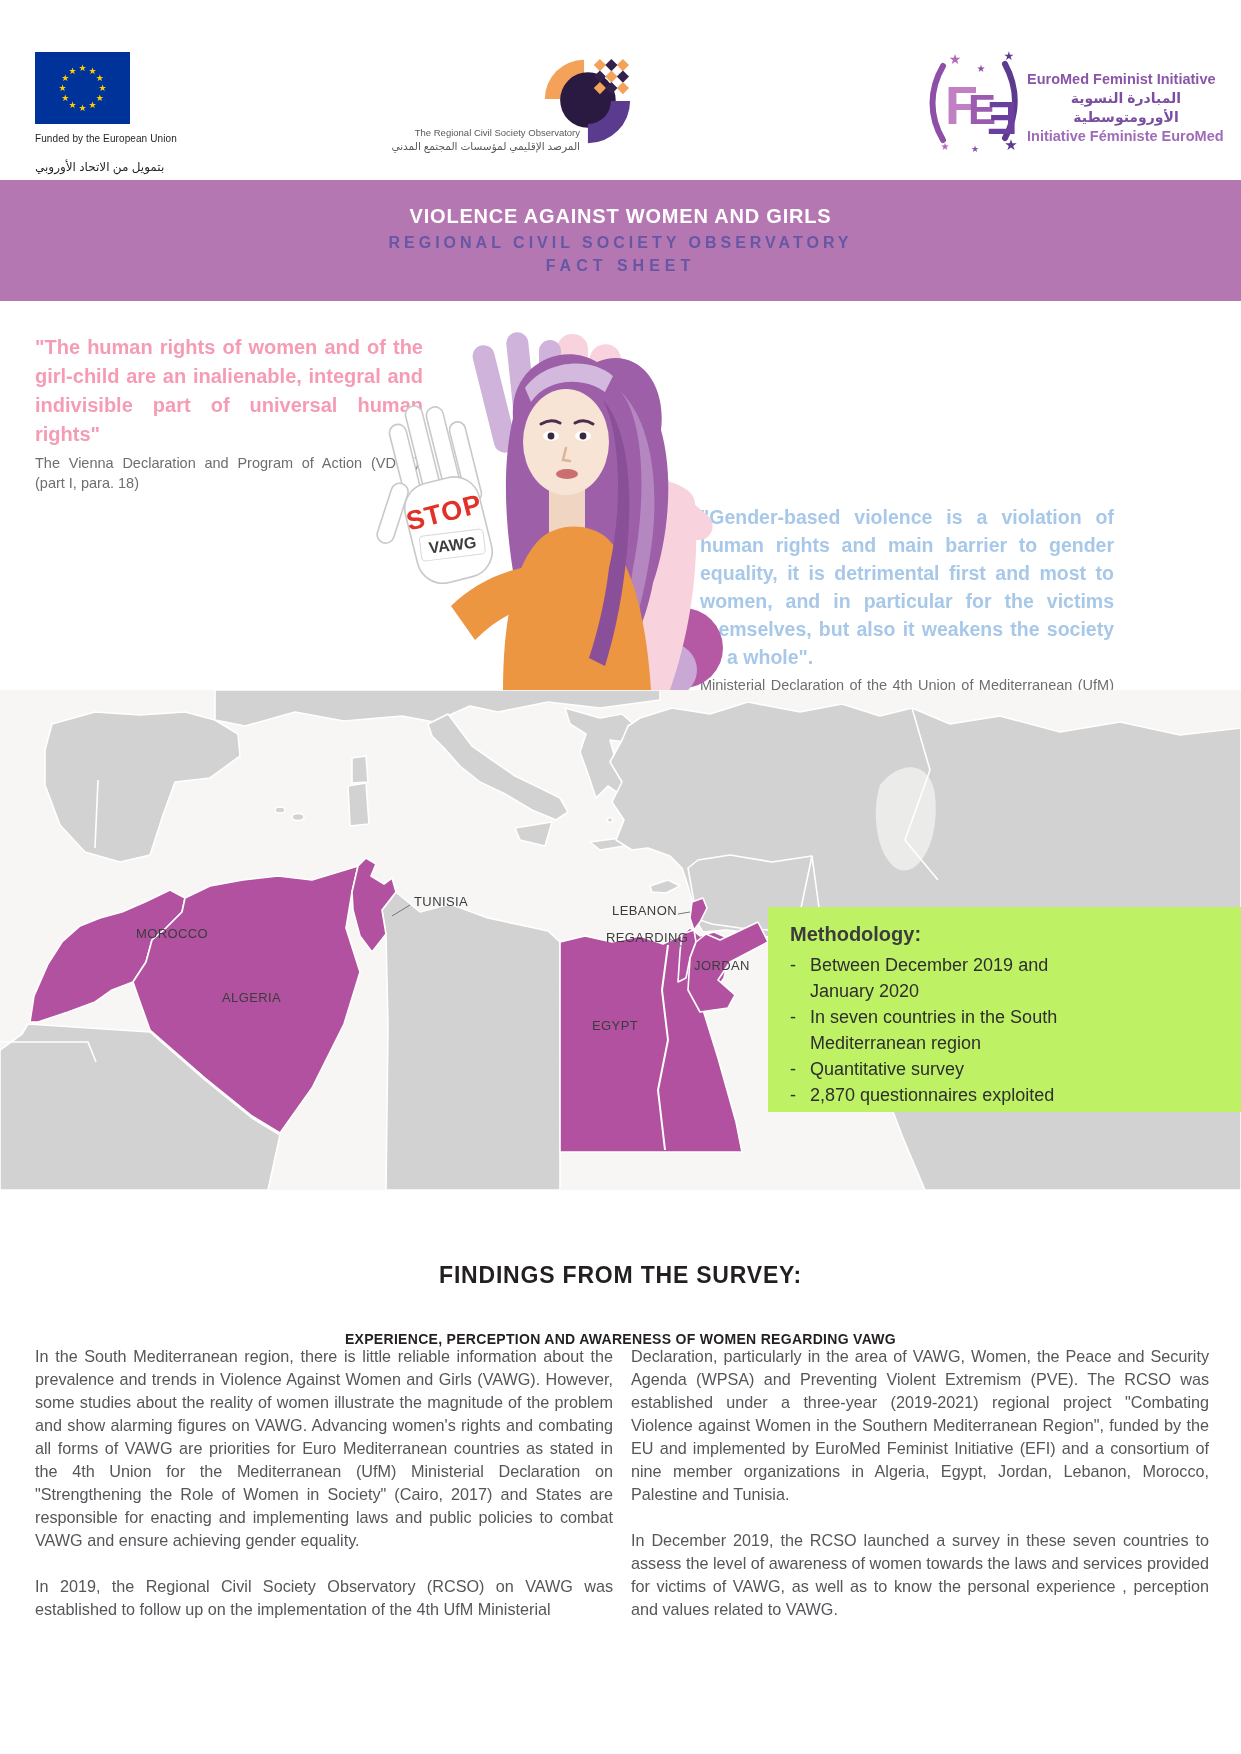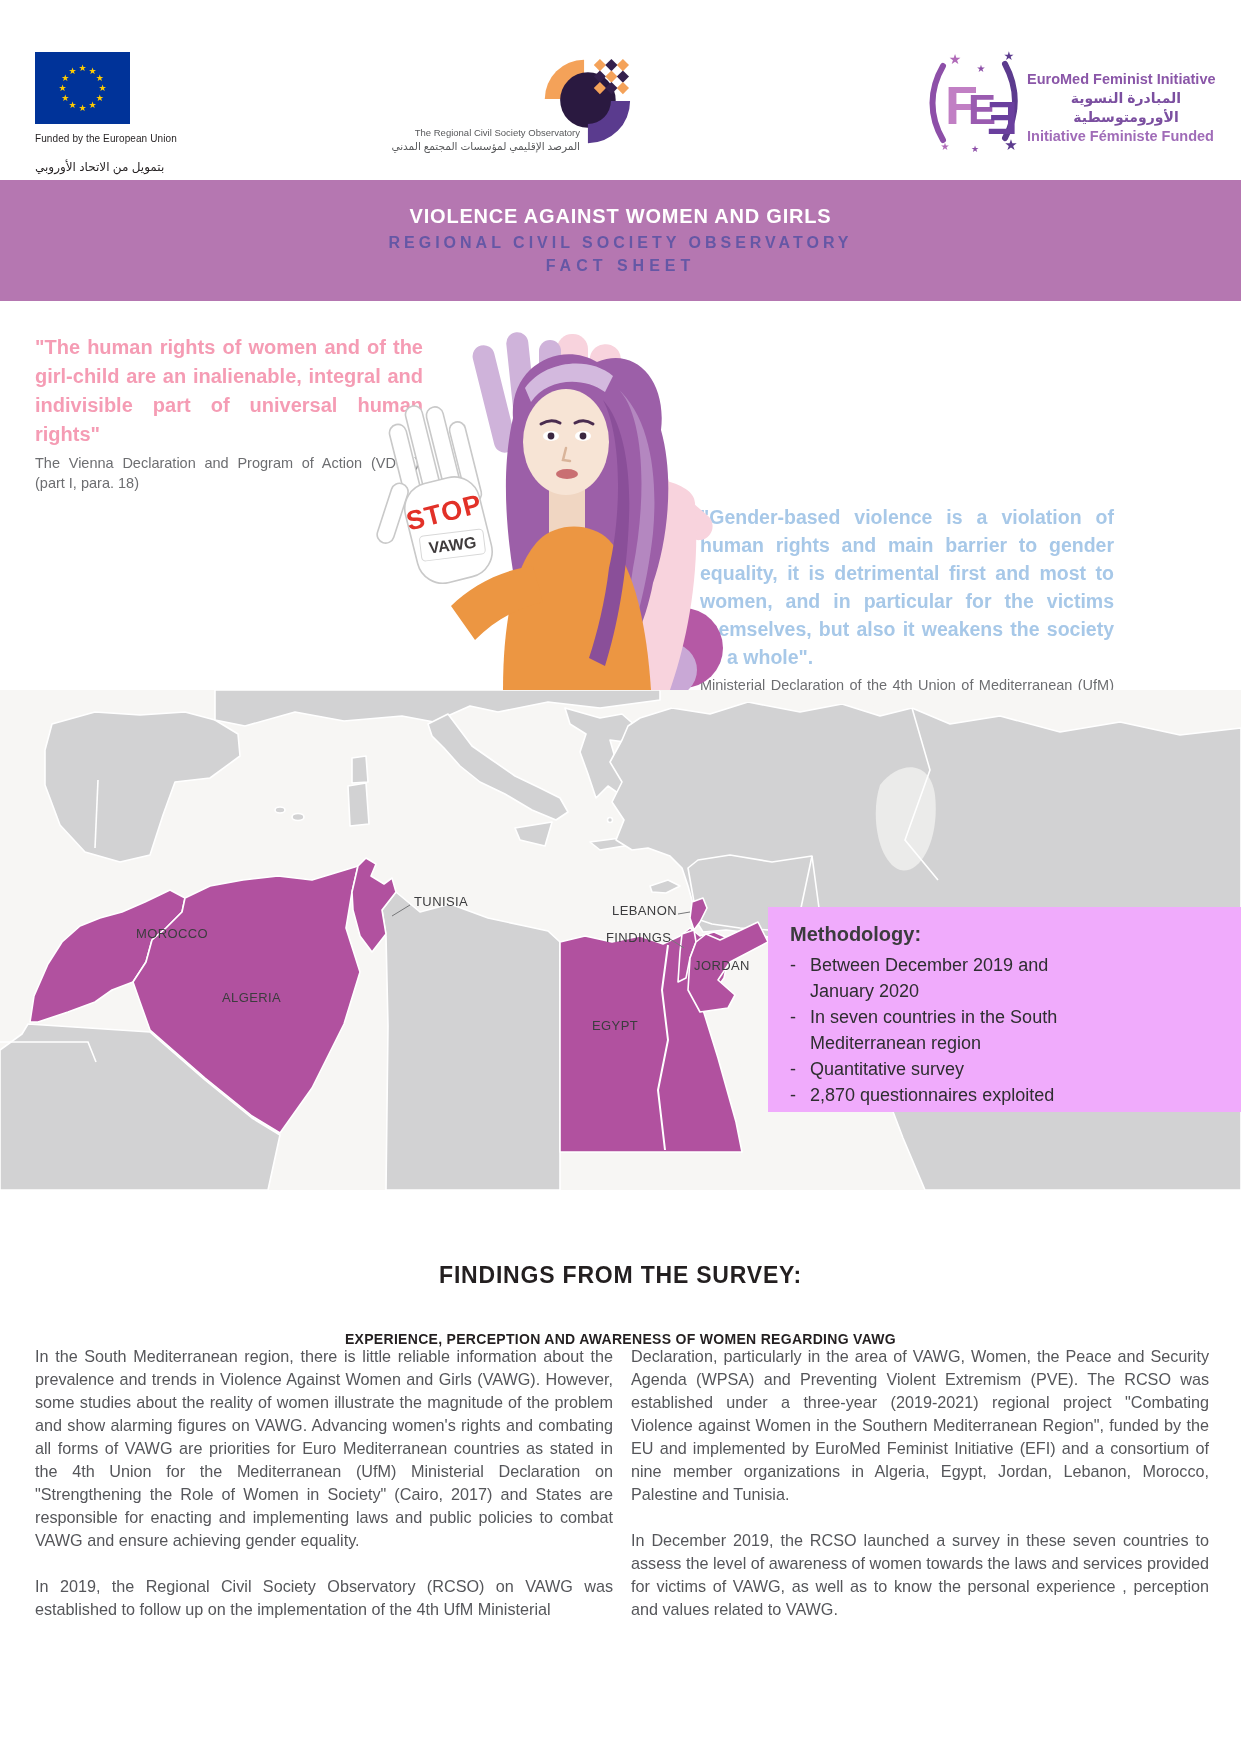--- a/index.html
+++ b/index.html
@@ -33,21 +33,21 @@
   
   .quote-left{left:35px;top:333px;width:388px;}
   .quote-right{left:700px;top:503px;width:414px;}
   .q-pink{color:#f59cb4;font-size:20px;font-weight:bold;line-height:29px;text-align:justify;}
   .q-blue{color:#a7c8e8;font-size:19.5px;font-weight:bold;line-height:28px;text-align:justify;}
   .q-attr{color:#6d6e71;font-size:14.5px;line-height:20px;text-align:justify;margin-top:4px;}
 
   
   .map-wrap{left:0;top:690px;width:1241px;height:500px;background:#f7f6f4;}
   .map-label{position:absolute;font-size:13px;color:#3c3c3e;letter-spacing:.4px;white-space:nowrap;}
-  .methodology{position:absolute;left:768px;top:217px;width:473px;height:205px;background:#f0abfc;
+  .methodology{position:absolute;left:768px;top:217px;width:473px;height:205px;background:#bef264;
                box-sizing:border-box;padding:16px 20px 7px 22px;}
   .methodology .m-title{font-size:20px;font-weight:bold;color:#3b3b3d;margin-bottom:6px;}
   .m-item{display:flex;font-size:18px;color:#2e2e30;line-height:26px;width:320px;}
   .m-item .dash{width:20px;flex:0 0 20px;}
 
   
   .f-title{left:0;top:1262px;width:1241px;text-align:center;font-size:23px;font-weight:800;
            color:#231f20;letter-spacing:.8px;}
   .f-sub{left:0;top:1299px;width:1241px;text-align:center;font-size:14px;font-weight:bold;
          color:#231f20;letter-spacing:.3px;margin-top:32px;}
@@ -118,21 +118,21 @@
         <text x="56" y="24" font-size="10" fill="#8d4fa8">★</text>
         <text x="84" y="12" font-size="12" fill="#5c3b8e">★</text>
         <text x="20" y="102" font-size="10" fill="#b06ab8">★</text>
         <text x="50" y="104" font-size="9" fill="#8d4fa8">★</text>
         <text x="86" y="102" font-size="15" fill="#5c3b8e">★</text>
       </g>
     </svg>
     <div class="efi-text">
       <div class="efi-l1">EuroMed Feminist Initiative</div>
       <div class="efi-l2">المبادرة النسوية الأورومتوسطية</div>
-      <div class="efi-l3">Initiative Féministe Funded</div>
+      <div class="efi-l3">Initiative Féministe EuroMed</div>
     </div>
   </div>
 
   <div class="abs banner">
     <div class="t1">VIOLENCE AGAINST WOMEN AND GIRLS</div>
     <div class="t2">REGIONAL CIVIL SOCIETY OBSERVATORY</div>
     <div class="t3">FACT SHEET</div>
   </div>
 
   <div class="abs quote-left">
@@ -270,21 +270,21 @@
         <line x1="678" y1="224" x2="690" y2="222"></line>
         <line x1="670" y1="249" x2="684" y2="258"></line>
       </g>
     </svg>
 
     <div class="map-label" style="left:136px;top:236px;">MOROCCO</div>
     <div class="map-label" style="left:222px;top:300px;">ALGERIA</div>
     <div class="map-label" style="left:414px;top:204px;">TUNISIA</div>
     <div class="map-label" style="left:592px;top:328px;">EGYPT</div>
     <div class="map-label" style="left:612px;top:213px;">LEBANON</div>
-    <div class="map-label" style="left:606px;top:240px;">FINDINGS</div>
+    <div class="map-label" style="left:606px;top:240px;">REGARDING</div>
     <div class="map-label" style="left:694px;top:268px;">JORDAN</div>
 
     <div class="methodology">
       <div class="m-title">Methodology:</div>
       <div class="m-item">
         <span class="dash">-</span>
         <span>Between December 2019 and January 2020</span>
       </div>
       <div class="m-item">
         <span class="dash">-</span>

